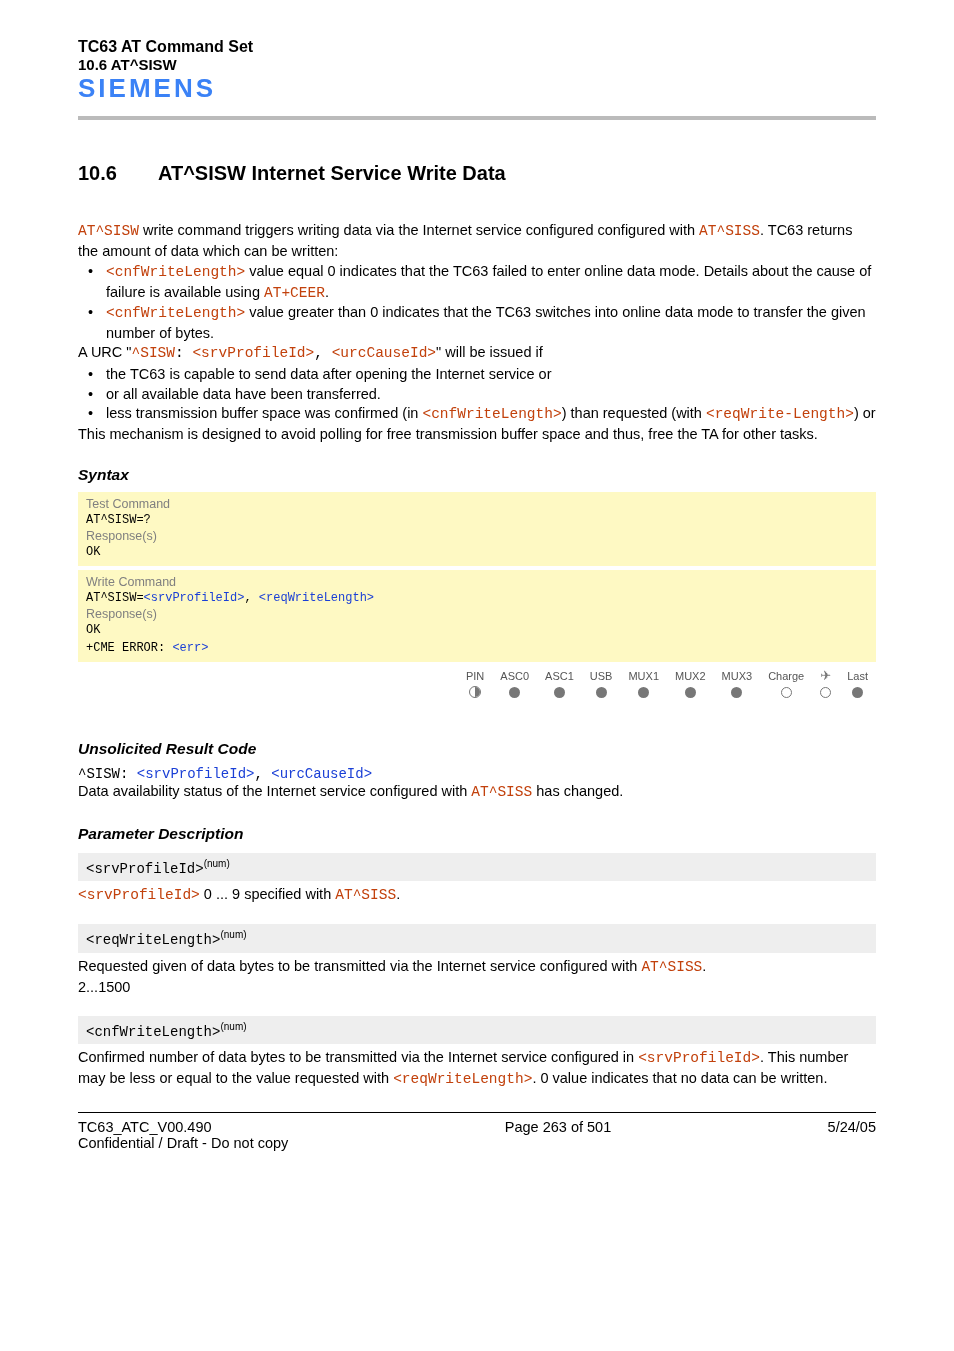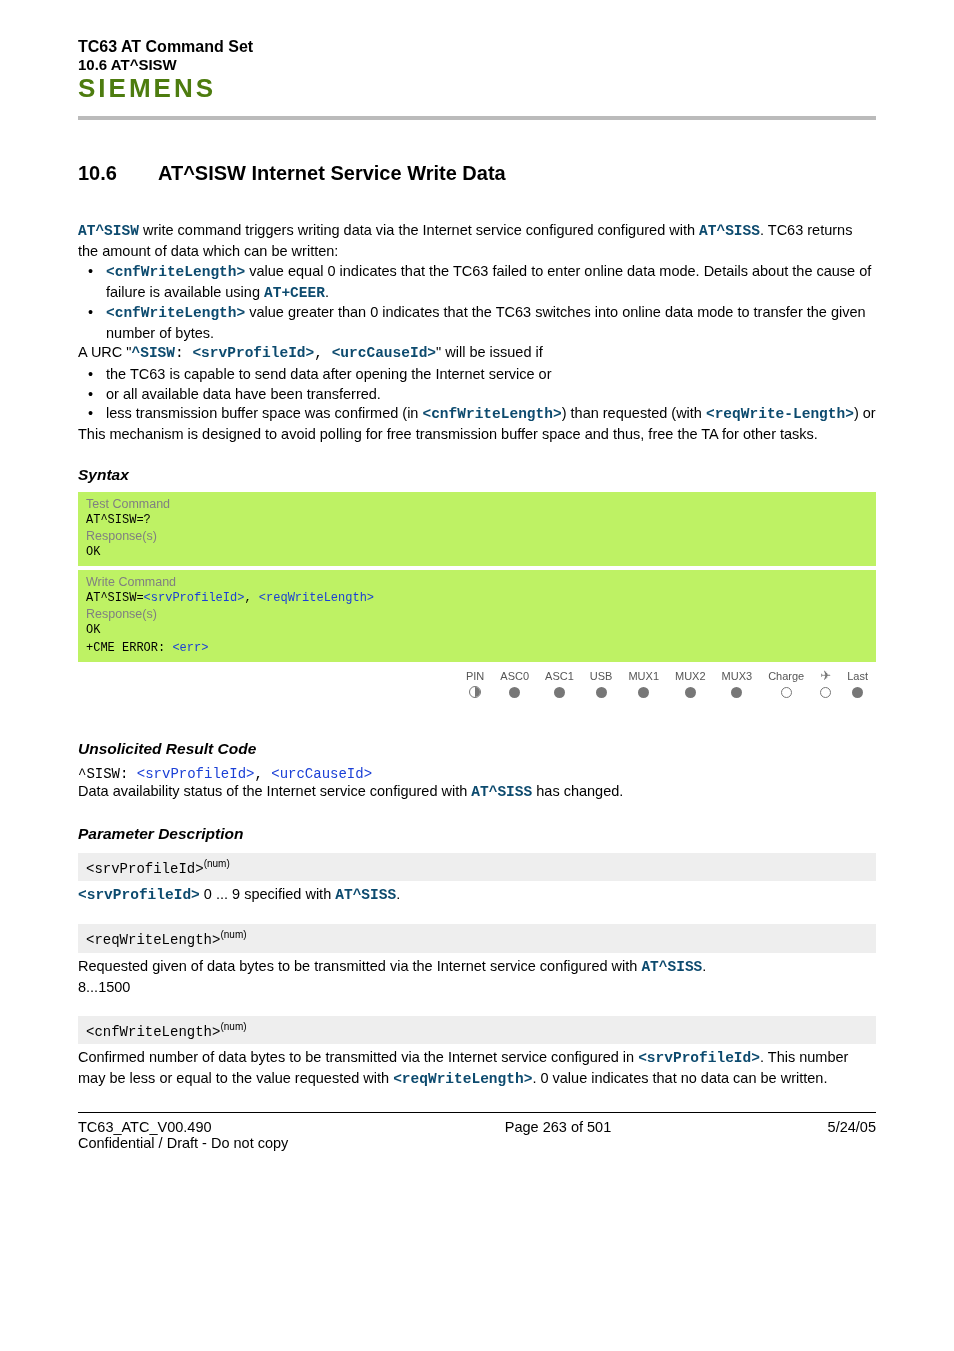--- a/index.html
+++ b/index.html
@@ -8,33 +8,33 @@
       background: #fff;
       color: #000;
       width: 954px;
       padding: 38px 78px 30px 78px;
       font-size: 14px;
     }
     .header { display: flex; justify-content: space-between; align-items: flex-start; margin-bottom: 12px; flex-direction: column; }
     .header-left { font-weight: bold; }
     .doc-title { font-size: 16px; }
     .doc-section { font-size: 15px; }
-    .logo { font-size: 26px; font-weight: bold; letter-spacing: 3px; color: #4d7c0f; }
+    .logo { font-size: 26px; font-weight: bold; letter-spacing: 3px; color: #3b82f6; }
     .hr-top { height: 4px; background: #bbb; margin-bottom: 42px; }
     .section-title { font-size: 20px; font-weight: bold; margin-bottom: 36px; }
     .section-number { display: inline-block; width: 80px; }
     .body-text { font-size: 14.5px; line-height: 1.35; margin-bottom: 1px; }
     .bullet-list { list-style: none; margin-left: 4px; }
     .bullet-list li { position: relative; padding-left: 24px; font-size: 14.5px; line-height: 1.35; }
     .bullet-list li::before { content: "•"; position: absolute; left: 6px; }
     .mono { font-family: "Courier New", monospace; }
-    .link { color: #0c4a6e; font-family: "Courier New", monospace; font-weight: bold; }
+    .link { color: #c2410c; font-family: "Courier New", monospace; }
     .plain-link { color: #1a3fd6; }
     .subhead { font-style: italic; font-weight: bold; font-size: 15.5px; margin-top: 22px; margin-bottom: 8px; }
-    .syntax-block { background: #bef264; padding: 5px 8px; margin-bottom: 2px; }
+    .syntax-block { background: #fef9c3; padding: 5px 8px; margin-bottom: 2px; }
     .syntax-label { color: #808080; font-size: 12.5px; }
     .syntax-code { font-family: "Courier New", monospace; font-size: 12px; padding: 2px 0; }
     .spacer-sm { height: 2px; }
     .icon-row { display: flex; justify-content: flex-end; margin-top: 6px; }
     .icon-table { border-collapse: collapse; }
     .icon-table td { text-align: center; font-size: 11px; color: #555; padding: 0 8px; }
     .icon-table td.dots { padding-top: 3px; }
     .half-circle { display:inline-block; width:12px; height:12px; border:1.2px solid #777; border-radius:50%; position:relative; overflow:hidden; }
     .half-circle::after { content:""; position:absolute; left:50%; top:0; width:50%; height:100%; background:#777; }
     .full-dot { display:inline-block; width:11px; height:11px; background:#777; border-radius:50%; }
@@ -141,21 +141,21 @@
 
 <div class="param-box"><span>&lt;srvProfileId&gt;</span><span class="sup">(num)</span></div>
 <p class="body-text">
   <span class="link">&lt;srvProfileId&gt;</span><span> 0 ... 9 specified with </span><span class="link">AT^SISS</span><span>.</span>
 </p>
 
 <div class="param-box" style="margin-top:18px;"><span>&lt;reqWriteLength&gt;</span><span class="sup">(num)</span></div>
 <p class="body-text">
   <span>Requested given of data bytes to be transmitted via the Internet service configured with </span><span class="link">AT^SISS</span><span>.</span>
 </p>
-<p class="body-text">8...1500</p>
+<p class="body-text">2...1500</p>
 
 <div class="param-box" style="margin-top:18px;"><span>&lt;cnfWriteLength&gt;</span><span class="sup">(num)</span></div>
 <p class="body-text">
   <span>Confirmed number of data bytes to be transmitted via the Internet service configured in </span><span class="link">&lt;srvProfileId&gt;</span><span>. This number may be less or equal to the value requested with </span><span class="link">&lt;reqWriteLength&gt;</span><span>. 0 value indicates that no data can be written.</span>
 </p>
 
 <div class="footer-hr"></div>
 <div class="footer">
   <div class="footer-left">
     <div>TC63_ATC_V00.490</div>

